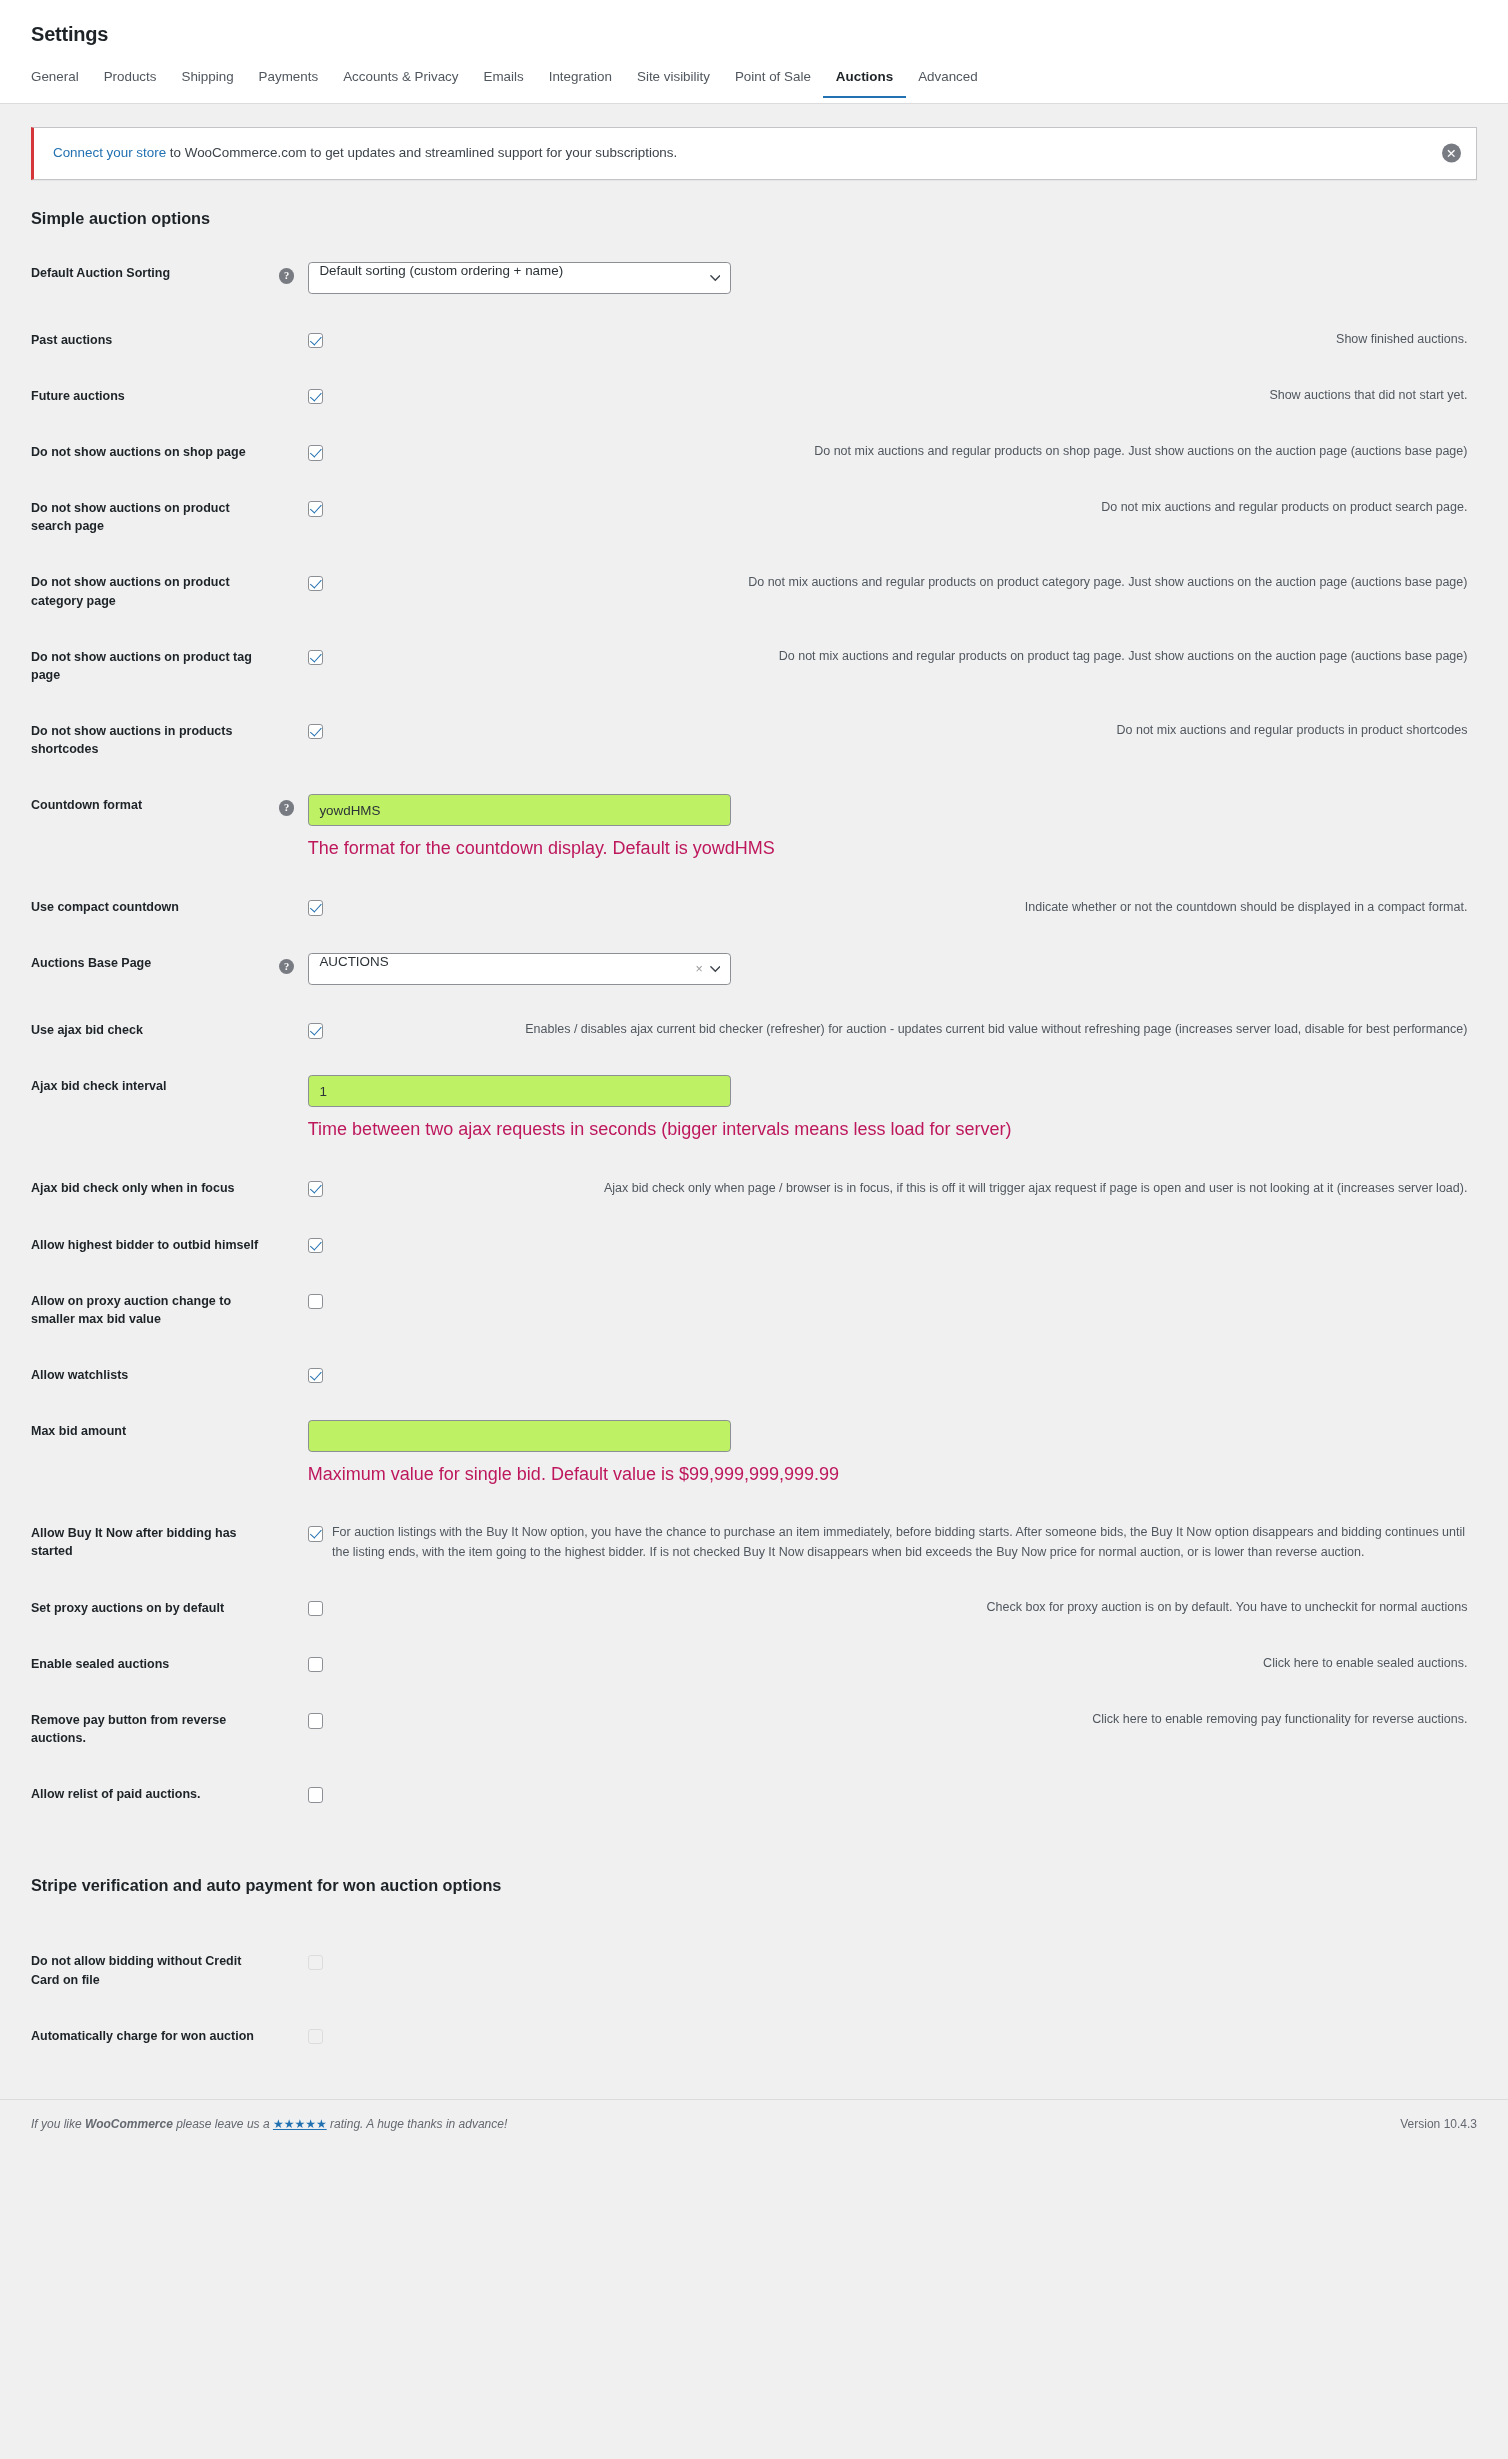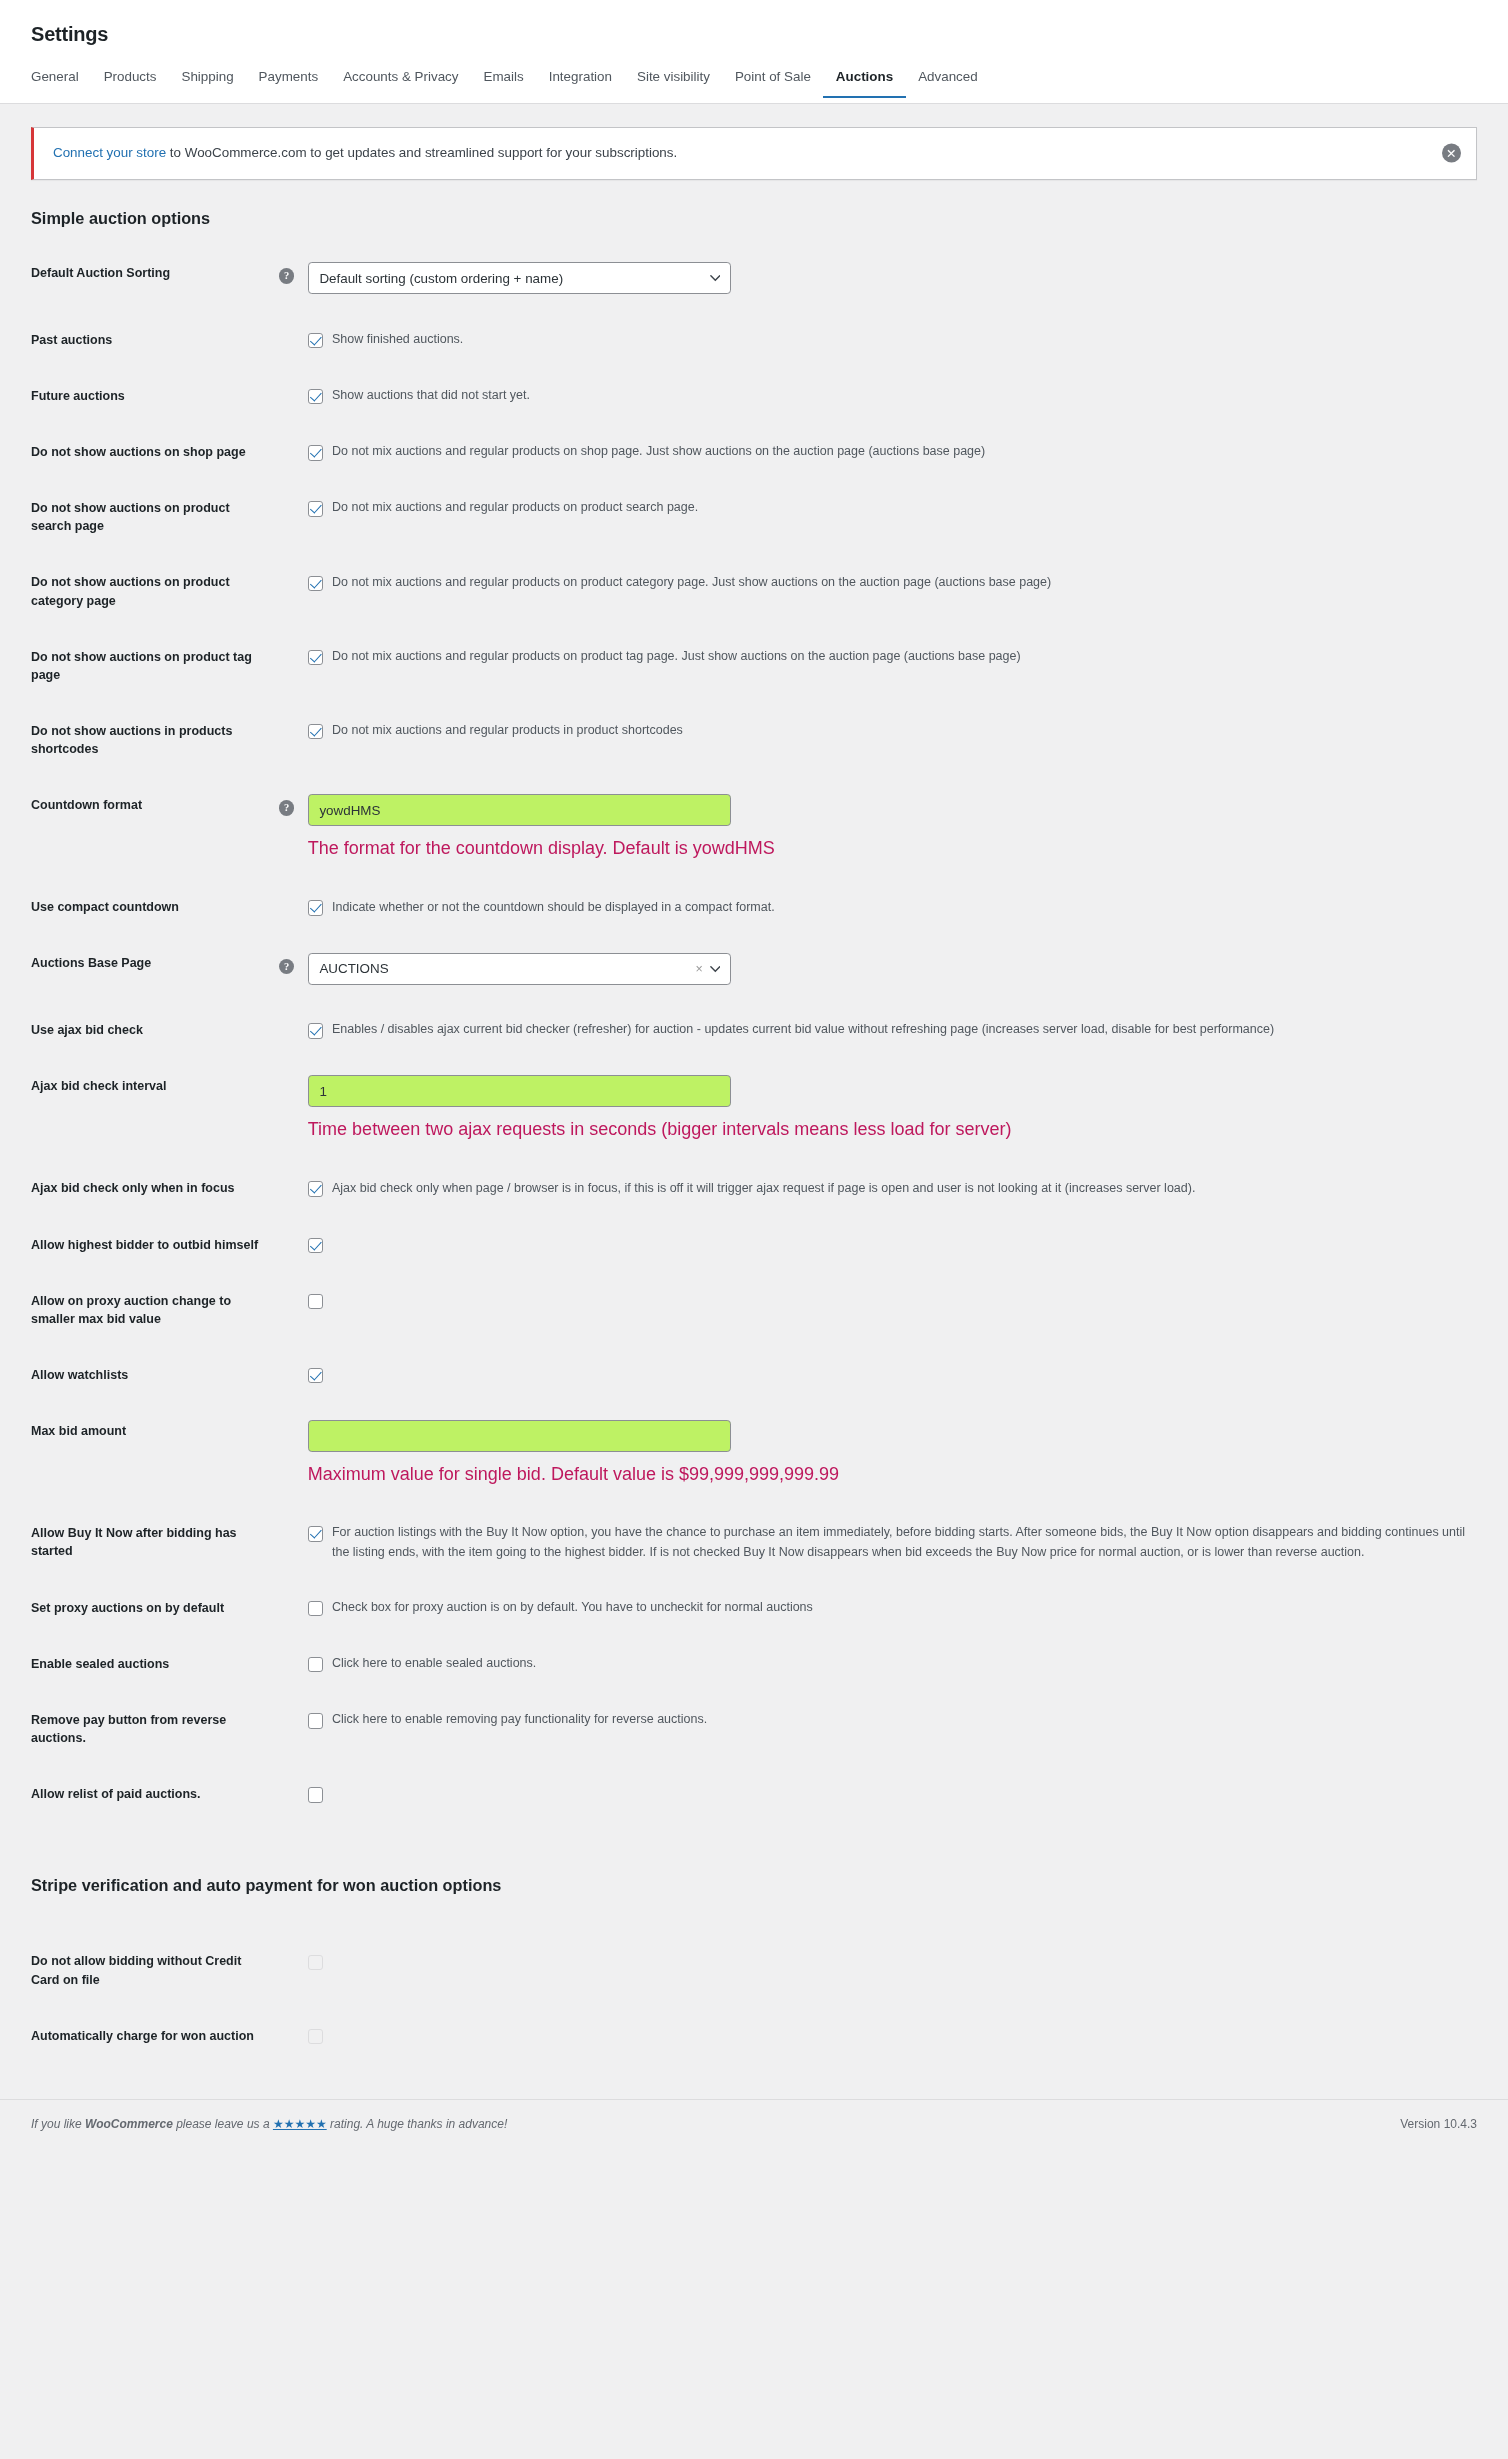--- a/index.html
+++ b/index.html
@@ -128,21 +128,21 @@
 
   
   .select-box {
     position: relative;
     width: 423px;
     height: 32px;
     border: 1px solid #8c8f94;
     border-radius: 3.8px;
     background: #fff;
     display: flex;
-    align-items: center;
+    align-items: flex-start;
     padding: 0 33px 0 10.6px;
     font-size: 13.4px;
     color: #2c3338;
     cursor: pointer;
   }
   .select-box .chev {
     position: absolute; right: 9.6px; top: 50%;
     transform: translateY(-50%);
     width: 10.6px; height: 10.6px;
   }
@@ -200,21 +200,21 @@
     cursor: default;
   }
   .cb-text {
     font-size: 12.5px;
     color: #50575e;
     line-height: 1.6;
     max-width: 1143px;
   }
 
   
-  .cb-offset { margin-left: 29px; }
+  .cb-offset { margin-left: 29px; justify-content: space-between; }
 
   
   .submit-wrap { padding: 25px 0 0 0; }
   .btn-primary {
     background: #2271b1;
     border: 1px solid #2271b1;
     color: #fff;
     font-size: 13.4px;
     padding: 8.6px 16.3px;
     border-radius: 2.9px;

